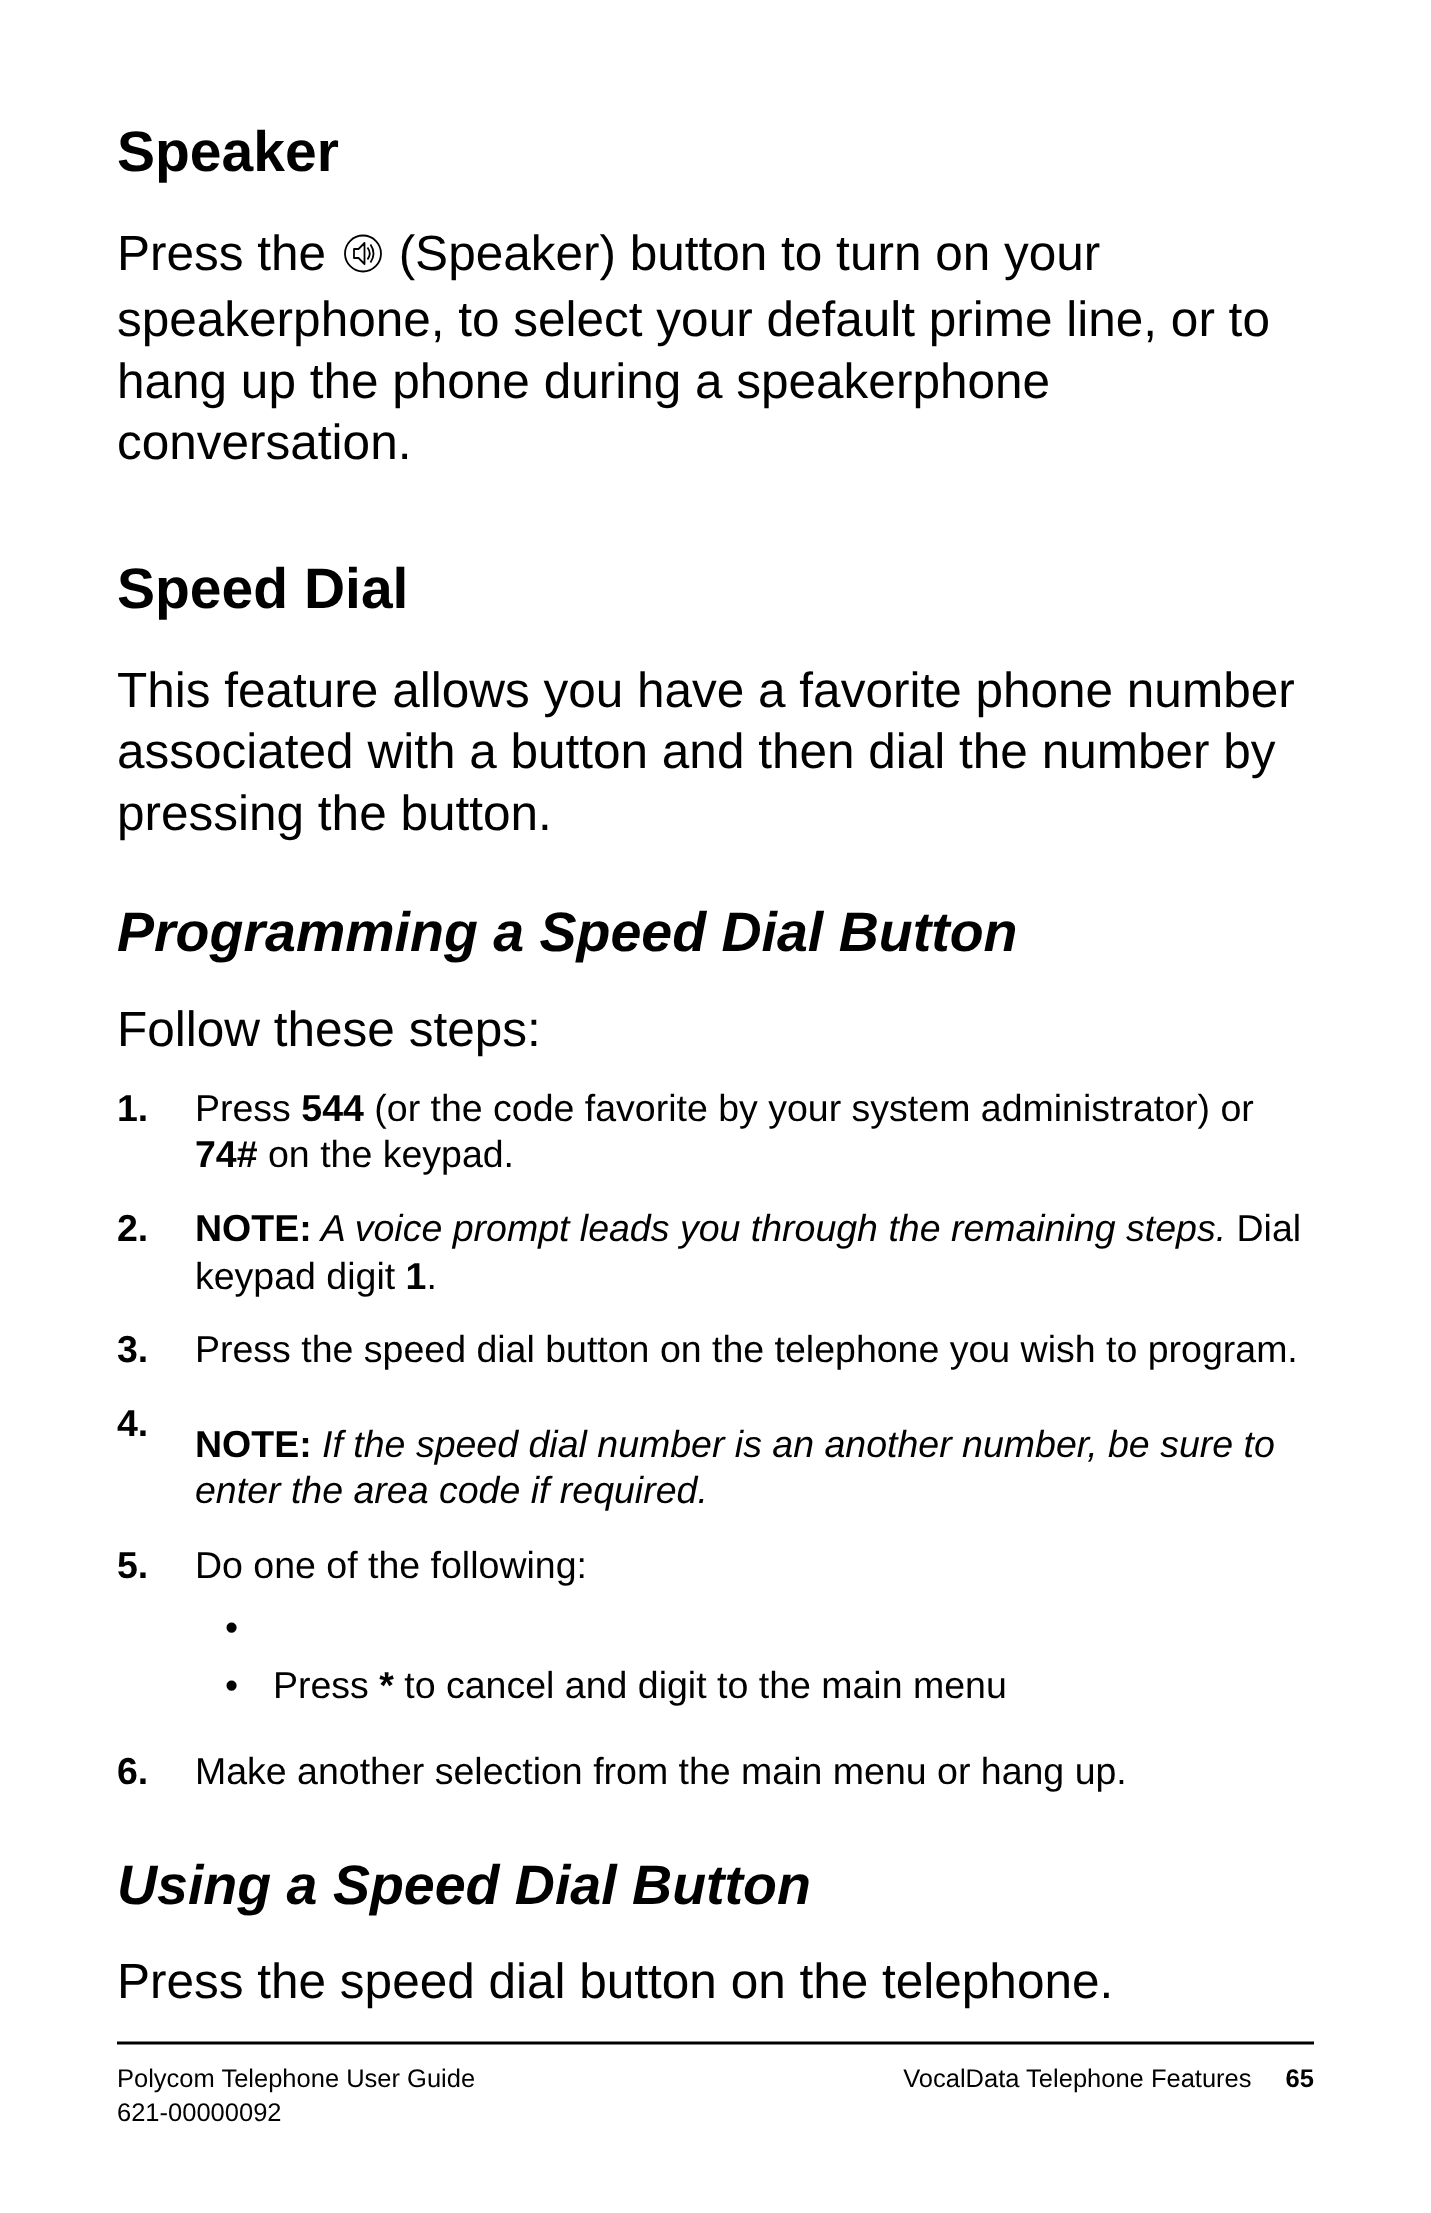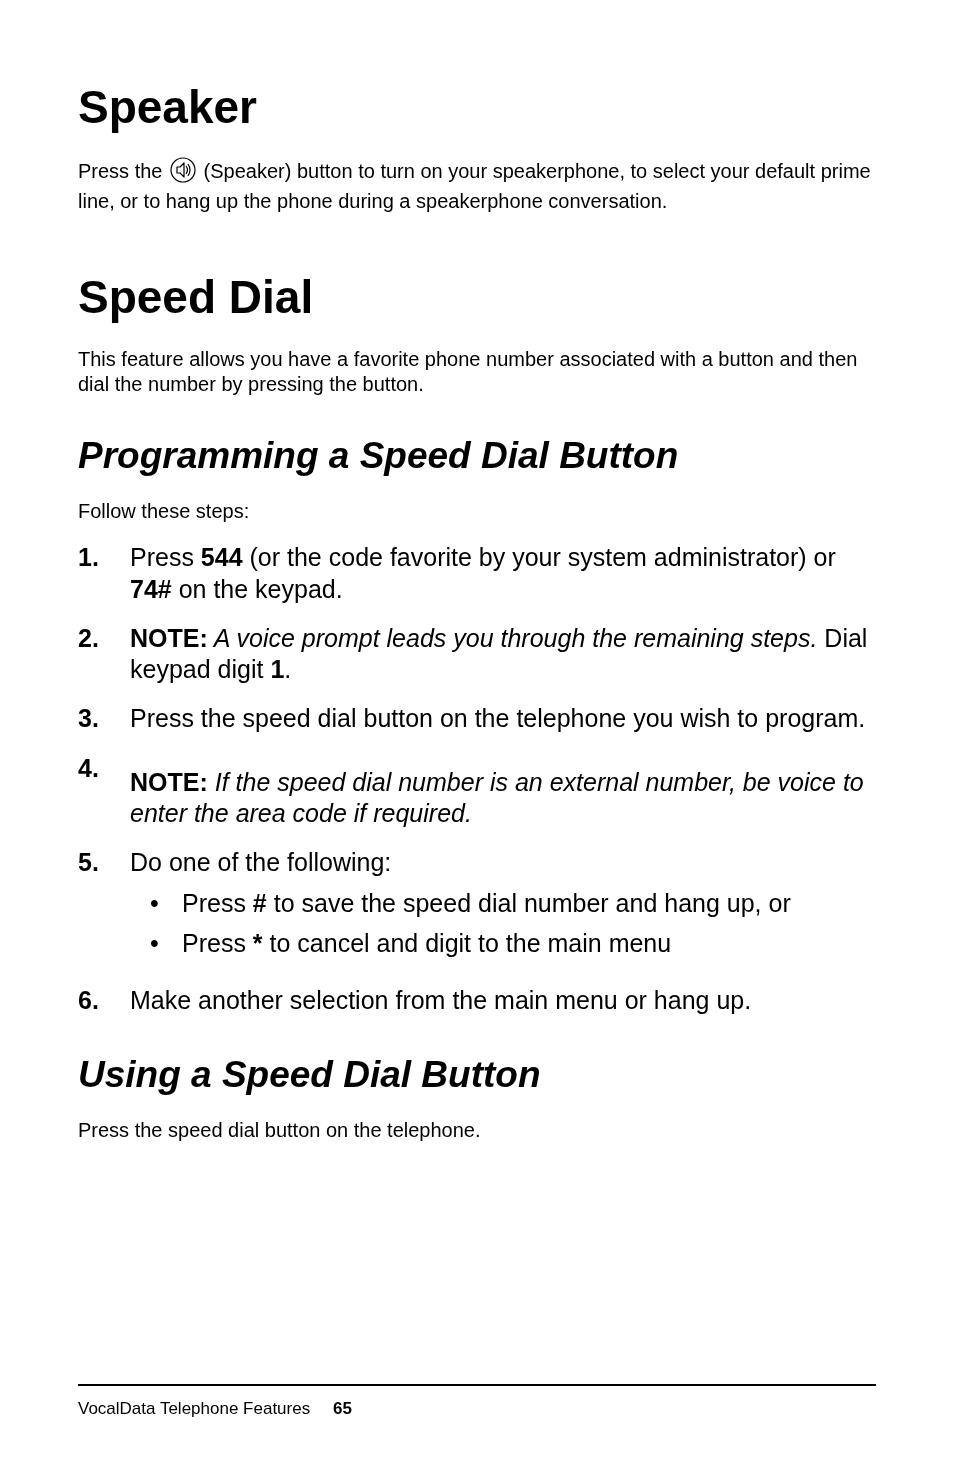--- a/index.html
+++ b/index.html
@@ -5,35 +5,35 @@
   * { box-sizing: border-box; margin: 0; padding: 0; }
   html, body { width: 954px; height: 1475px; }
   body {
     font-family: Arial, Helvetica, sans-serif;
     color: #000;
     background: #fff;
     padding: 80px 78px 50px 78px;
     position: relative;
   }
   h1 {
-    font-size: 46px;
+    font-size: 38px;
     font-weight: bold;
     margin-bottom: 22px;
     line-height: 1.2;
   }
   h1.h1-lower { margin-top: 56px; }
   h2 {
     font-size: 37px;
     font-weight: bold;
     font-style: italic;
     margin-top: 38px;
     margin-bottom: 22px;
   }
   p {
-    font-size: 20px;
+    font-size: 33px;
     line-height: 1.25;
     margin-bottom: 8px;
   }
   ol.steps {
     list-style: none;
     margin-top: 18px;
   }
   ol.steps > li {
     display: flex;
     font-size: 25px;
@@ -127,31 +127,30 @@
     </li>
     <li>
       <span class="num">3.</span>
       <div class="body">
         <div><span>Press the speed dial button on the telephone you wish to program.</span></div>
       </div>
     </li>
     <li>
       <span class="num">4.</span>
       <div class="body">
-        <div class="note-block"><span class="bold">NOTE:</span><span class="italic"> If the speed dial number is an external number, be voice to enter the area code if required.</span></div>
+        <div class="note-block"><span class="bold">NOTE:</span><span class="italic"> If the speed dial number is an another number, be sure to enter the area code if required.</span></div>
       </div>
     </li>
     <li>
       <span class="num">5.</span>
       <div class="body">
         <div><span>Do one of the following:</span></div>
         <ul class="bullets">
           <li>
             <span class="dot">•</span>
-            <span><span>Press </span><span class="bold">#</span><span> to save the speed dial number and hang up, or</span></span>
           </li>
           <li>
             <span class="dot">•</span>
             <span><span>Press </span><span class="bold">*</span><span> to cancel and digit to the main menu</span></span>
           </li>
         </ul>
       </div>
     </li>
     <li>
       <span class="num">6.</span>
@@ -160,18 +159,22 @@
       </div>
     </li>
   </ol>
 
 <h2>Using a Speed Dial Button</h2>
 <p>Press the speed dial button on the telephone.</p>
 
 <div class="footer">
   <hr class="footer-rule">
   <div class="footer-row">
+    <div class="left">
+      <span>Polycom Telephone User Guide</span><br>
+      <span>621-00000092</span>
+    </div>
     <div class="right">
       <span>VocalData Telephone Features</span>
       <span class="pagenum">65</span>
     </div>
   </div>
 </div>
 
 </body></html>

